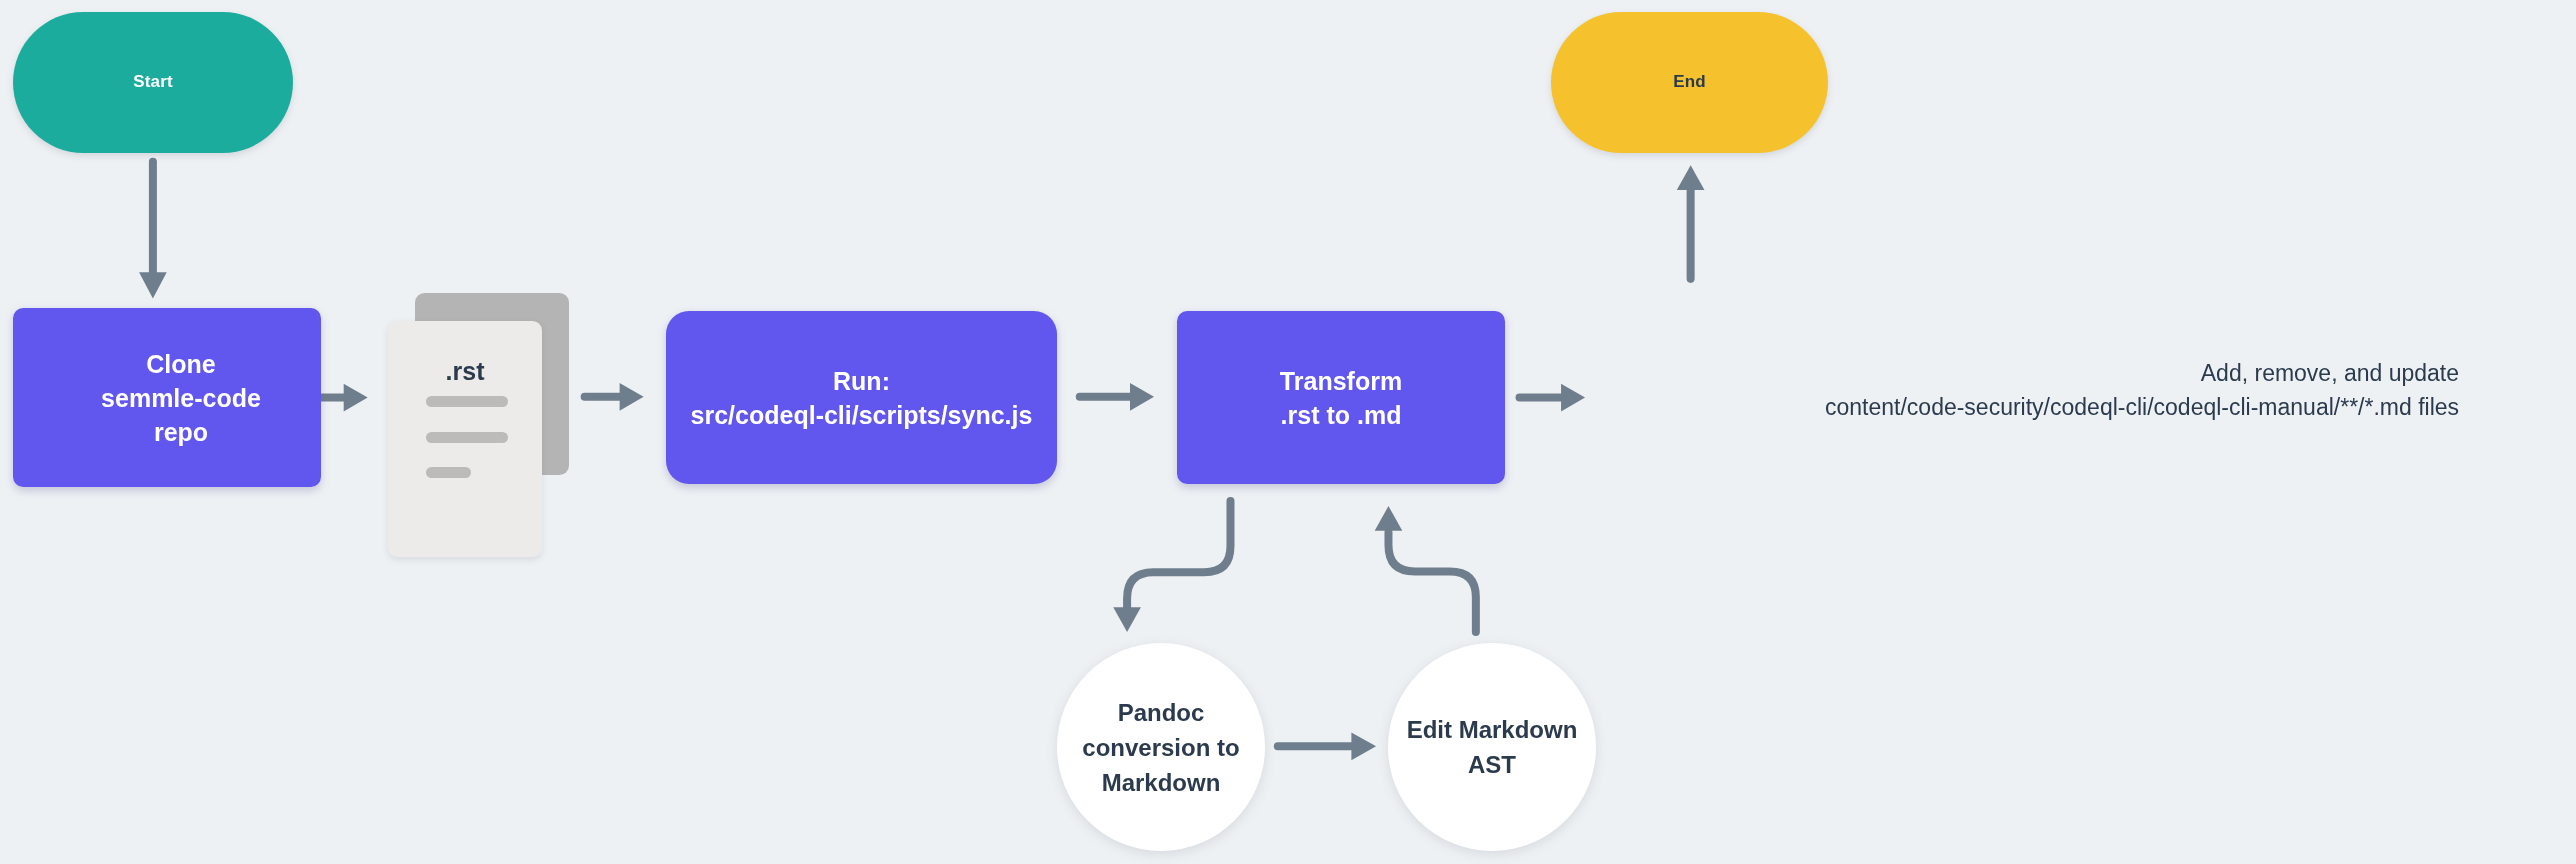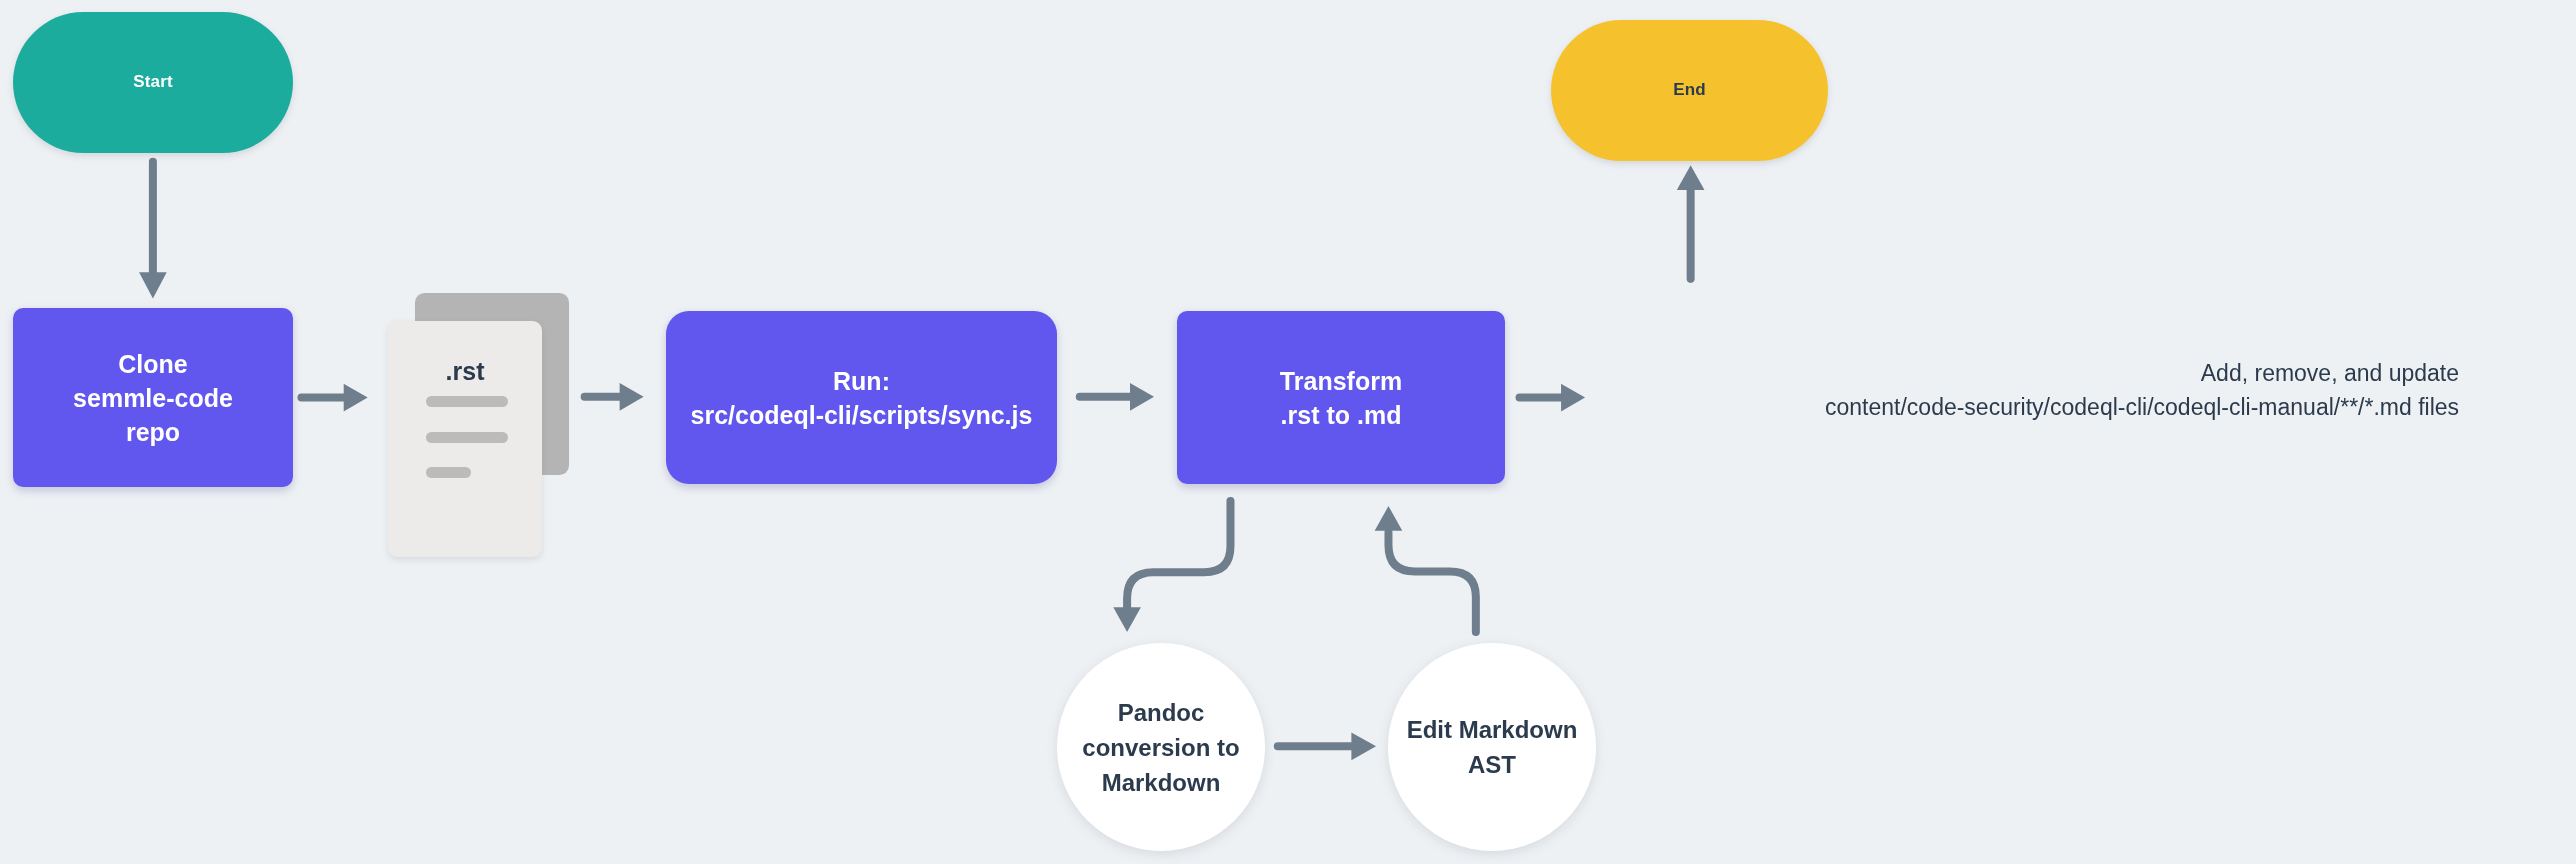--- a/index.html
+++ b/index.html
@@ -18,29 +18,29 @@
   .connectors polygon{fill:var(--slate,#6F7E8C);stroke:none;}
 
   .node{position:absolute;display:flex;flex-direction:column;align-items:center;justify-content:center;text-align:center;}
 
   .pill{
     width:280px;height:141px;border-radius:71px;
     font-size:17px;font-weight:600;letter-spacing:0.2px;
     box-shadow:0 2.9px 7.3px rgba(90,100,115,.18);
   }
   .pill.start{left:13px;top:11.6px;background:var(--teal,#1CAC9D);color:#fff;}
-  .pill.end{left:1551px;top:11.6px;width:277px;background:var(--yellow,#F5C22D);color:var(--navy,#2B3B4D);margin-top:8px;}
+  .pill.end{left:1551px;top:11.6px;width:277px;background:var(--yellow,#F5C22D);color:var(--navy,#2B3B4D);}
 
   .proc{
     background:var(--purple,#6156EE);color:#fff;
     border-radius:10.2px;
     font-size:25px;font-weight:600;line-height:34px;
     box-shadow:0 3.6px 8.7px rgba(80,80,140,.25);
   }
-  .proc.clone{left:13px;top:308px;width:280px;height:179px;}
+  .proc.clone{left:13px;top:308px;width:280px;height:179px;padding-left:28px;}
   .proc.run{left:666px;top:311px;width:391px;height:173px;border-radius:23px;}
   .proc.transform{left:1177px;top:311px;width:328px;height:173px;text-align:right;}
 
   .doc{position:absolute;width:181px;height:210px;}
   .doc .sheet-back{
     position:absolute;left:27px;top:0;width:154px;height:182px;
     background:var(--doc-back,#B4B4B4);border-radius:9.5px;
   }
   .doc .sheet-front{
     position:absolute;left:0;top:28px;width:154px;height:236px;

